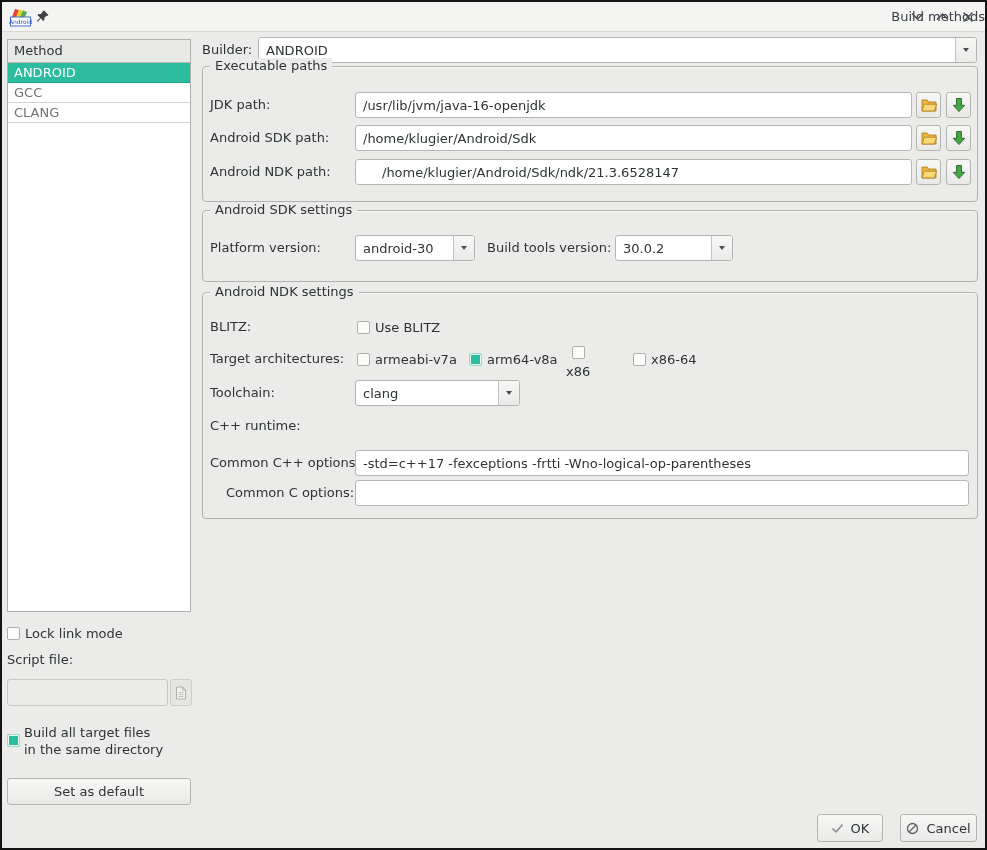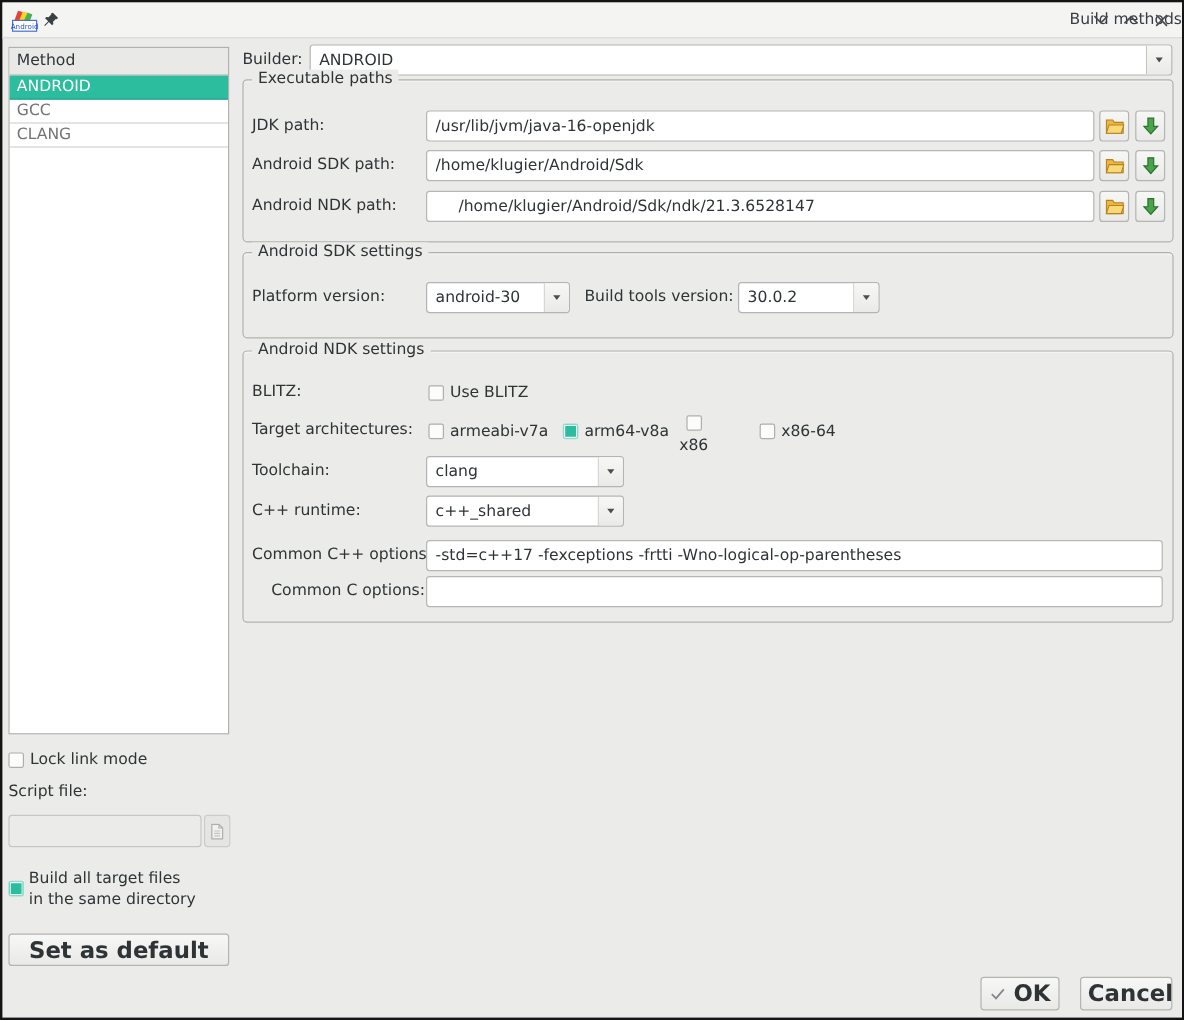--- a/index.html
+++ b/index.html
@@ -24,21 +24,21 @@
   .ti.disabled{background:#ebebe9;border-color:#c6c6c4;}
   
   .combo{position:absolute;box-sizing:border-box;border:1px solid #b4b4b2;border-radius:3px;background:#fff;display:flex;align-items:stretch;}
   .combo-val{flex:1;display:flex;align-items:center;padding:0 7px;white-space:nowrap;overflow:hidden;}
   .combo-btn{width:20px;border-left:1px solid #c2c2c0;background:linear-gradient(#f7f7f6,#eaeae8);
       display:flex;align-items:center;justify-content:center;border-radius:0 2px 2px 0;}
   .tri{width:0;height:0;border-left:3.5px solid transparent;border-right:3.5px solid transparent;border-top:4.5px solid #4a4f54;}
   
   .btn{position:absolute;box-sizing:border-box;border:1px solid #b4b4b2;border-radius:3px;
       background:linear-gradient(#f7f7f6,#e9e9e7);display:flex;align-items:center;justify-content:center;gap:7px;
-      font-size:19px;color:#2e3436;cursor:default;font-weight:bold;}
+      font-size:13px;color:#2e3436;cursor:default;}
   .toolbtn{position:absolute;box-sizing:border-box;border:1px solid #b4b4b2;border-radius:3px;
       background:linear-gradient(#f7f7f6,#e9e9e7);display:flex;align-items:center;justify-content:center;}
   .toolbtn.disabled{background:#e4e4e2;border-color:#c2c2c0;opacity:.75;}
   
   .cbrow{position:absolute;display:flex;align-items:center;gap:5px;height:26px;}
   .cb{width:13px;height:13px;box-sizing:border-box;border:1px solid #aeaeac;border-radius:2px;background:#fcfcfb;flex:0 0 auto;}
   .cb.checked{background:#2cbd9e;border-color:#96dcc9;box-shadow:inset 0 0 0 1px rgba(255,255,255,.9);}
   
   .mlist{position:absolute;border:1px solid #b0b0ae;background:#fff;box-sizing:border-box;}
   .mlist-header{height:22px;line-height:22px;padding-left:6px;background:#e9e9e7;border-bottom:1px solid #b8b8b6;color:#2e3436;}
@@ -185,26 +185,20 @@
     <span>x86-64</span>
   </span>
   <span class="lbl" style="left:208px;top:378px;">Toolchain:</span>
   <div class="combo" style="left:353px;top:378px;width:165px;height:26px;">
     <span class="combo-val">clang</span>
     <span class="combo-btn">
         <span class="tri"></span>
       </span>
   </div>
   <span class="lbl" style="left:208px;top:411px;">C++ runtime:</span>
-  <div class="combo" style="left:353px;top:411px;width:165px;height:26px;">
-    <span class="combo-val">c++_shared</span>
-    <span class="combo-btn">
-        <span class="tri"></span>
-      </span>
-  </div>
   <span class="lbl" style="left:208px;top:448px;">Common C++ options:</span>
   <input class="ti" style="left: 353px; top: 448px; width: 614px; height: 26px;" value="-std=c++17 -fexceptions -frtti -Wno-logical-op-parentheses">
   <span class="lbl" style="left:208px;top:478px;margin-left:16px;">Common C options:</span>
   <input class="ti" style="left: 353px; top: 478px; width: 614px; height: 26px;" value="">
 
   <span class="cbrow" style="left:5px;top:618px;">
     <span class="cb"></span>
     <span>Lock link mode</span>
   </span>
   <span class="lbl" style="left:5px;top:645px;">Script file:</span>

